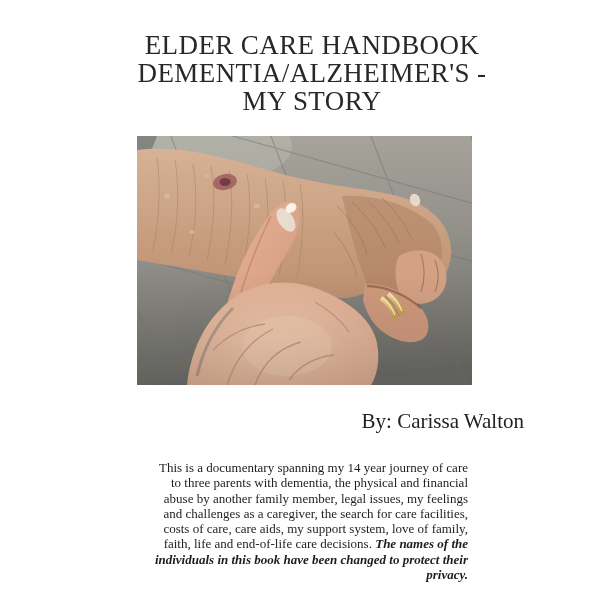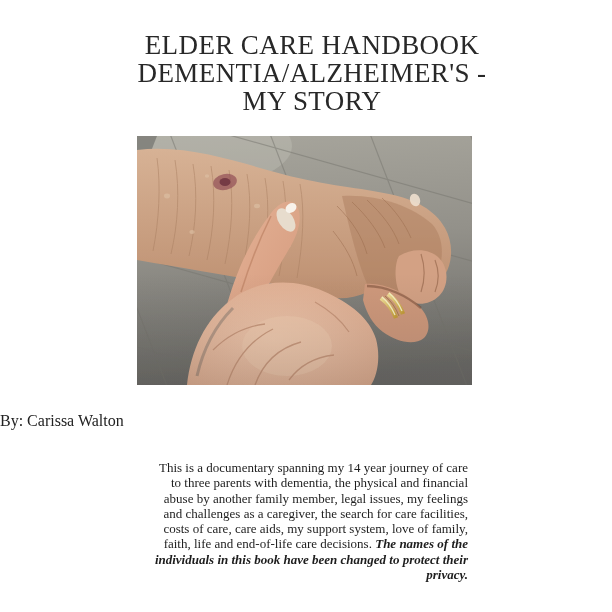--- a/index.html
+++ b/index.html
@@ -4,22 +4,22 @@
 <style>
   html,body{margin:0;padding:0;background:#ffffff;}
   .stage{position:relative;width:612px;height:612px;background:#ffffff;overflow:hidden;
          font-family:"Liberation Serif","DejaVu Serif",serif;padding-left:31px;}
   .title{position:absolute;top:31px;left:0;width:612px;text-align:center;
          color:#282828;font-size:27px;line-height:28px;letter-spacing:.4px;font-weight:400;
          transform:translateX(6px);}
   .title span{display:block;}
   .photo{position:absolute;left:137px;top:136px;width:335px;height:249px;}
   .photo svg{display:block;width:335px;height:249px;}
-  .author{position:absolute;top:409px;left:0;width:524px;text-align:left;
-          color:#222222;font-size:16px;line-height:24px;}
+  .author{position:absolute;top:409px;left:0;width:524px;text-align:right;
+          color:#222222;font-size:21px;line-height:24px;}
   .desc{position:absolute;top:460px;left:147px;width:321px;margin:0;
         color:#1d1d1d;font-size:13px;line-height:15.3px;text-align:right;}
   .desc em{font-style:italic;}
   .desc strong{font-weight:700;}
 </style>
 </head>
 <body>
 
 <div class="stage">
 

